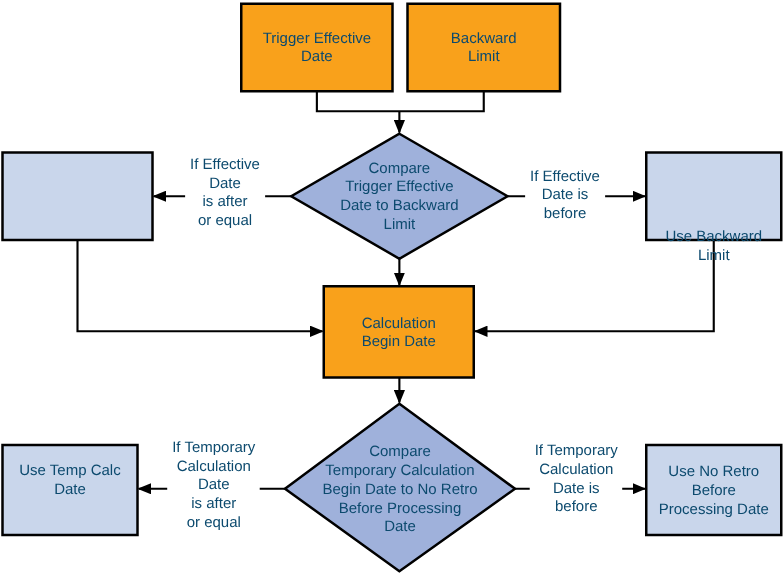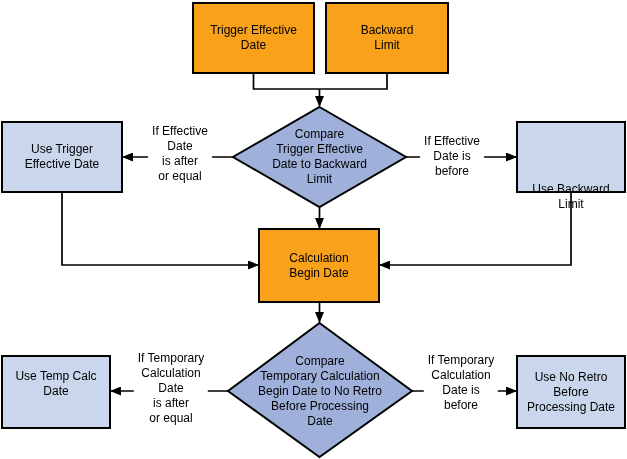--- a/index.html
+++ b/index.html
@@ -2,21 +2,21 @@
 <html><head>
 <meta charset="utf-8">
 <style>
   html, body { margin: 0; padding: 0; background: #ffffff; }
   .canvas {
     position: relative;
     width: 627px;
     height: 459px;
     background: #ffffff;
     font-family: "Liberation Sans", sans-serif;
-    color: #000000;
+    color: #0c4a6e;
     overflow: hidden;
   }
   .layer-svg { position: absolute; left: 0; top: 0; }
   .node-label {
     position: absolute;
     display: flex;
     align-items: center;
     justify-content: center;
     text-align: center;
     white-space: pre-line;
@@ -75,22 +75,20 @@
 Date</div>
 
   <div class="node-label" style="left:326px; top:3px; width:122px; height:70px;border-radius:19px;">Backward
 Limit</div>
 
   <div class="node-label" style="left:239px; top:117px; width:161px; height:80px;">Compare
 Trigger Effective
 Date to Backward
 Limit</div>
 
-  <div class="node-label" style="left:2px; top:122px; width:120px; height:70px;">Use Trigger
-Effective Date</div>
 
   <div class="node-label" style="left:517px; top:122px; width:108px; height:70px;margin-top:40px;">Use Backward
 Limit</div>
 
   <div class="node-label" style="left:259px; top:229px; width:120px; height:73px;">Calculation
 Begin Date</div>
 
   <div class="node-label" style="left:225px; top:349px; width:190px; height:84px;">Compare
 Temporary Calculation
 Begin Date to No Retro

